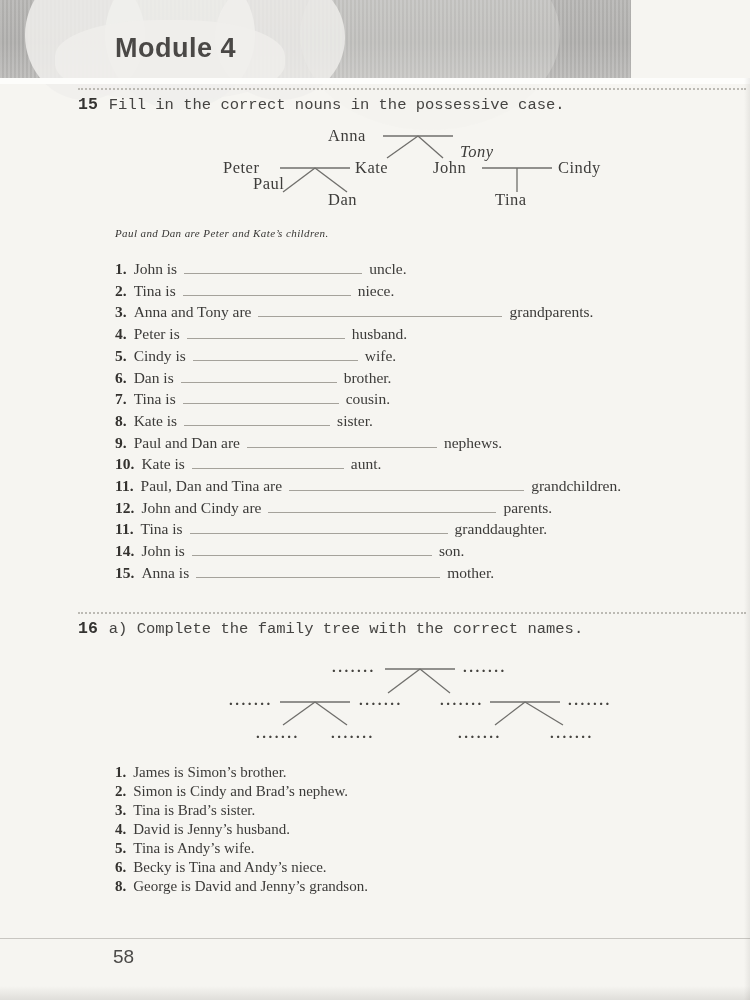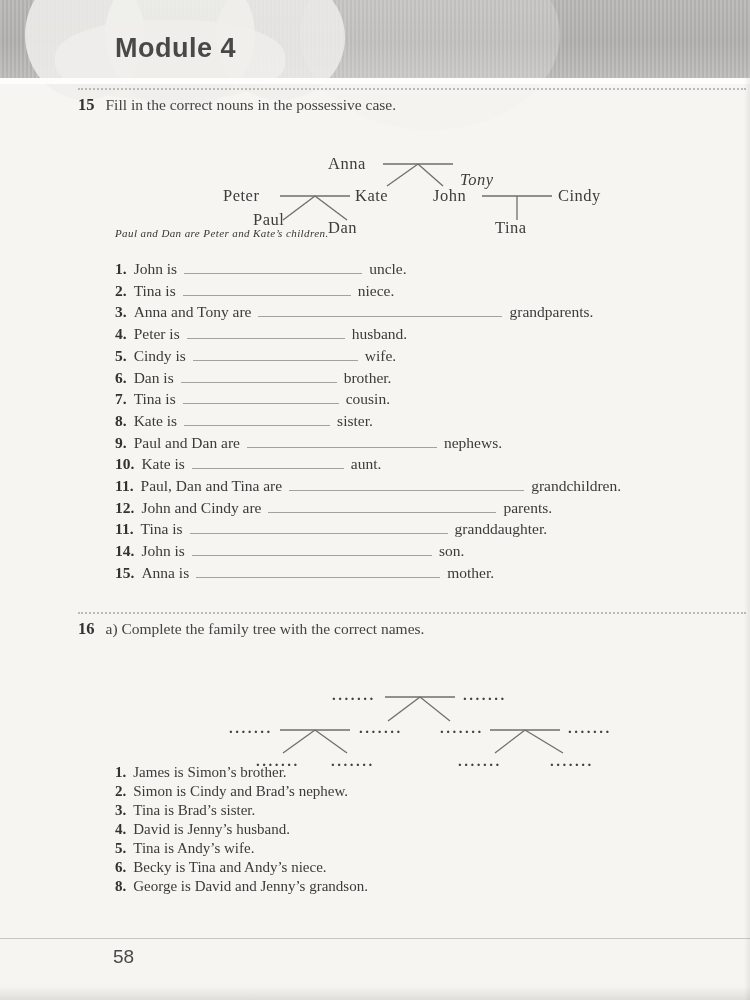--- a/index.html
+++ b/index.html
@@ -6,49 +6,49 @@
   .page{
     position:relative;
     width:750px;height:1000px;
     background:#f6f5f1;
     overflow:hidden;
     font-family:"Liberation Serif", serif;
     color:#3c3b39;
   }
   
   .band{
-    position:absolute;left:0;top:0;width:750px;height:78px;
+    position:absolute;left:0;top:0;width:631px;height:78px;
     background:
       repeating-linear-gradient(90deg, rgba(255,255,255,.10) 0 2px, rgba(0,0,0,.03) 2px 4px),
       linear-gradient(180deg,#b7b6b4 0%,#b0afad 55%,#bcbbb9 100%);
   }
   .cloud{position:absolute;background:#f0efec;border-radius:50%;}
   .c1{left:25px;top:-30px;width:120px;height:130px;opacity:.85;}
   .c2{left:105px;top:-40px;width:150px;height:150px;opacity:.9;}
   .c3{left:215px;top:-25px;width:130px;height:125px;opacity:.8;}
   .c4{left:55px;top:20px;width:230px;height:80px;opacity:.75;border-radius:45%;}
   .c5{left:300px;top:-60px;width:260px;height:190px;opacity:.25;}
   .module-title{
     position:absolute;left:115px;top:33px;margin:0;
     font-family:"Liberation Sans", sans-serif;
     font-size:27px;font-weight:bold;color:#4a4846;letter-spacing:.5px;
   }
   .band-edge{position:absolute;left:0;top:78px;width:750px;height:6px;background:#fdfdfb;}
   
   .ex-head{
     position:absolute;left:78px;width:668px;
     border-top:2px dotted #bcbab4;padding-top:5px;
-    font-family:Liberation Serif, serif;
+    font-family:Liberation Mono, monospace;
     display:flex;align-items:baseline;gap:11px;
   }
   .eh15{top:88px;} .eh16{top:612px;}
   .ex-num{font-weight:bold;font-size:16.5px;color:#343331;}
   .ex-instr{font-size:15.5px;color:#454442;}
   
-  .tree{position:absolute;left:110px;width:600px;height:100px;margin-top:28px;}
+  .tree{position:absolute;left:110px;width:600px;height:100px;}
   .t15{top:118px;} .t16{top:655px;}
   .tree svg{position:absolute;left:0;top:0;}
   .tname{
     position:absolute;font-size:16.5px;color:#3e3d3b;letter-spacing:.5px;white-space:nowrap;
   }
   .tdots{
     position:absolute;font-weight:bold;font-size:15px;letter-spacing:2.5px;
     color:#45433f;white-space:nowrap;
   }
   
@@ -128,21 +128,21 @@
         <line x1="372" y1="50" x2="442" y2="50"></line>
         <line x1="407" y1="50" x2="407" y2="74"></line>
       </g>
     </svg>
     <span class="tname" style="left:218px;top:8px;">Anna</span>
     <span class="tname" style="left:350px;top:24px;font-style:italic;">Tony</span>
     <span class="tname" style="left:113px;top:40px;">Peter</span>
     <span class="tname" style="left:245px;top:40px;">Kate</span>
     <span class="tname" style="left:323px;top:40px;">John</span>
     <span class="tname" style="left:448px;top:40px;">Cindy</span>
-    <span class="tname" style="left:143px;top:64px;">Paul</span>
+    <span class="tname" style="left:143px;top:56px;">Paul</span>
     <span class="tname" style="left:218px;top:72px;">Dan</span>
     <span class="tname" style="left:385px;top:72px;">Tina</span>
   </div>
 
   <p class="example">Paul and Dan are Peter and Kate’s children.</p>
 
   <div class="list l15">
     <div class="row"><span class="num">1.</span><span>John is</span><span class="blank"></span><span>uncle.</span></div>
     <div class="row"><span class="num">2.</span><span>Tina is</span><span class="blank"></span><span>niece.</span></div>
     <div class="row"><span class="num">3.</span><span>Anna and Tony are</span><span class="blank"></span><span>grandparents.</span></div>

